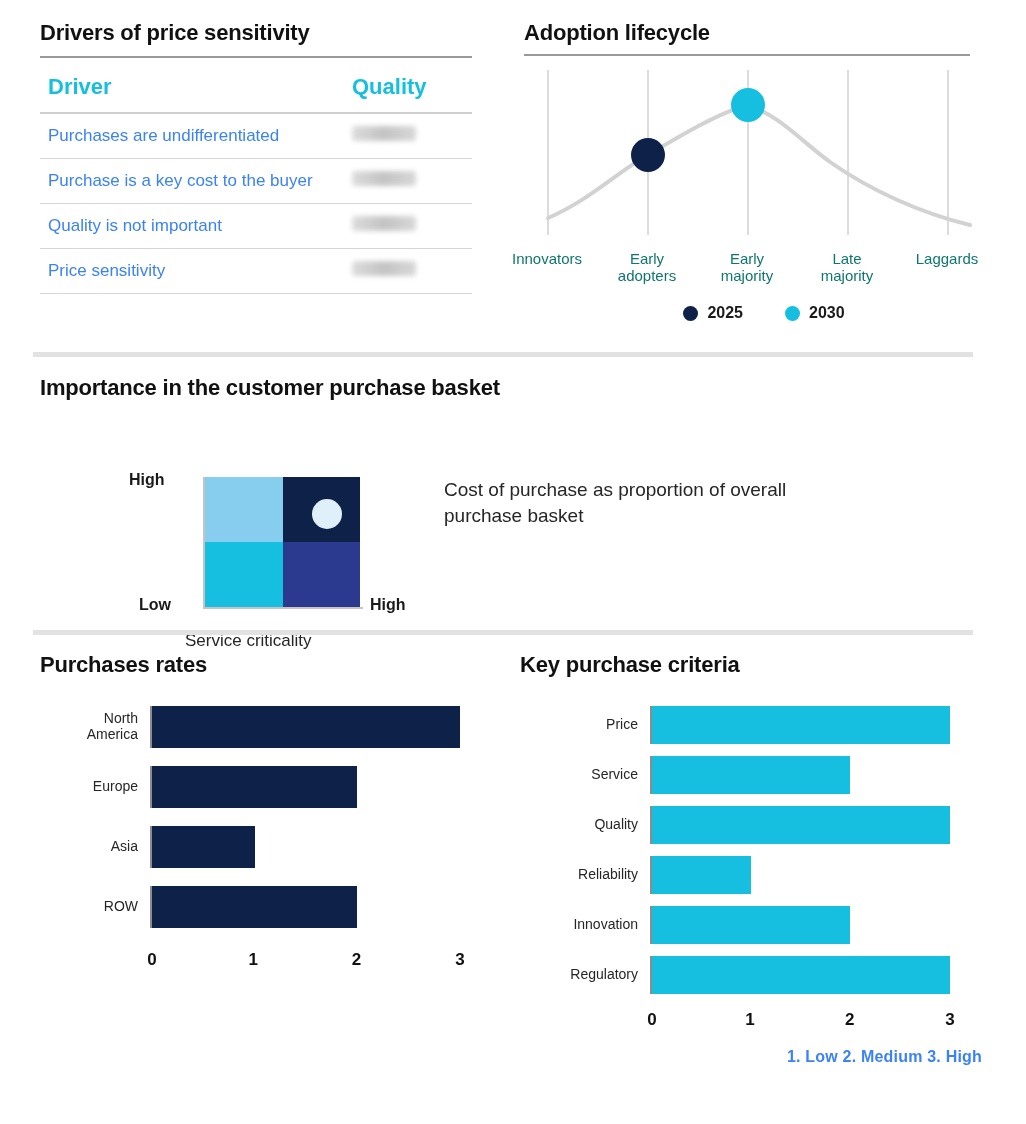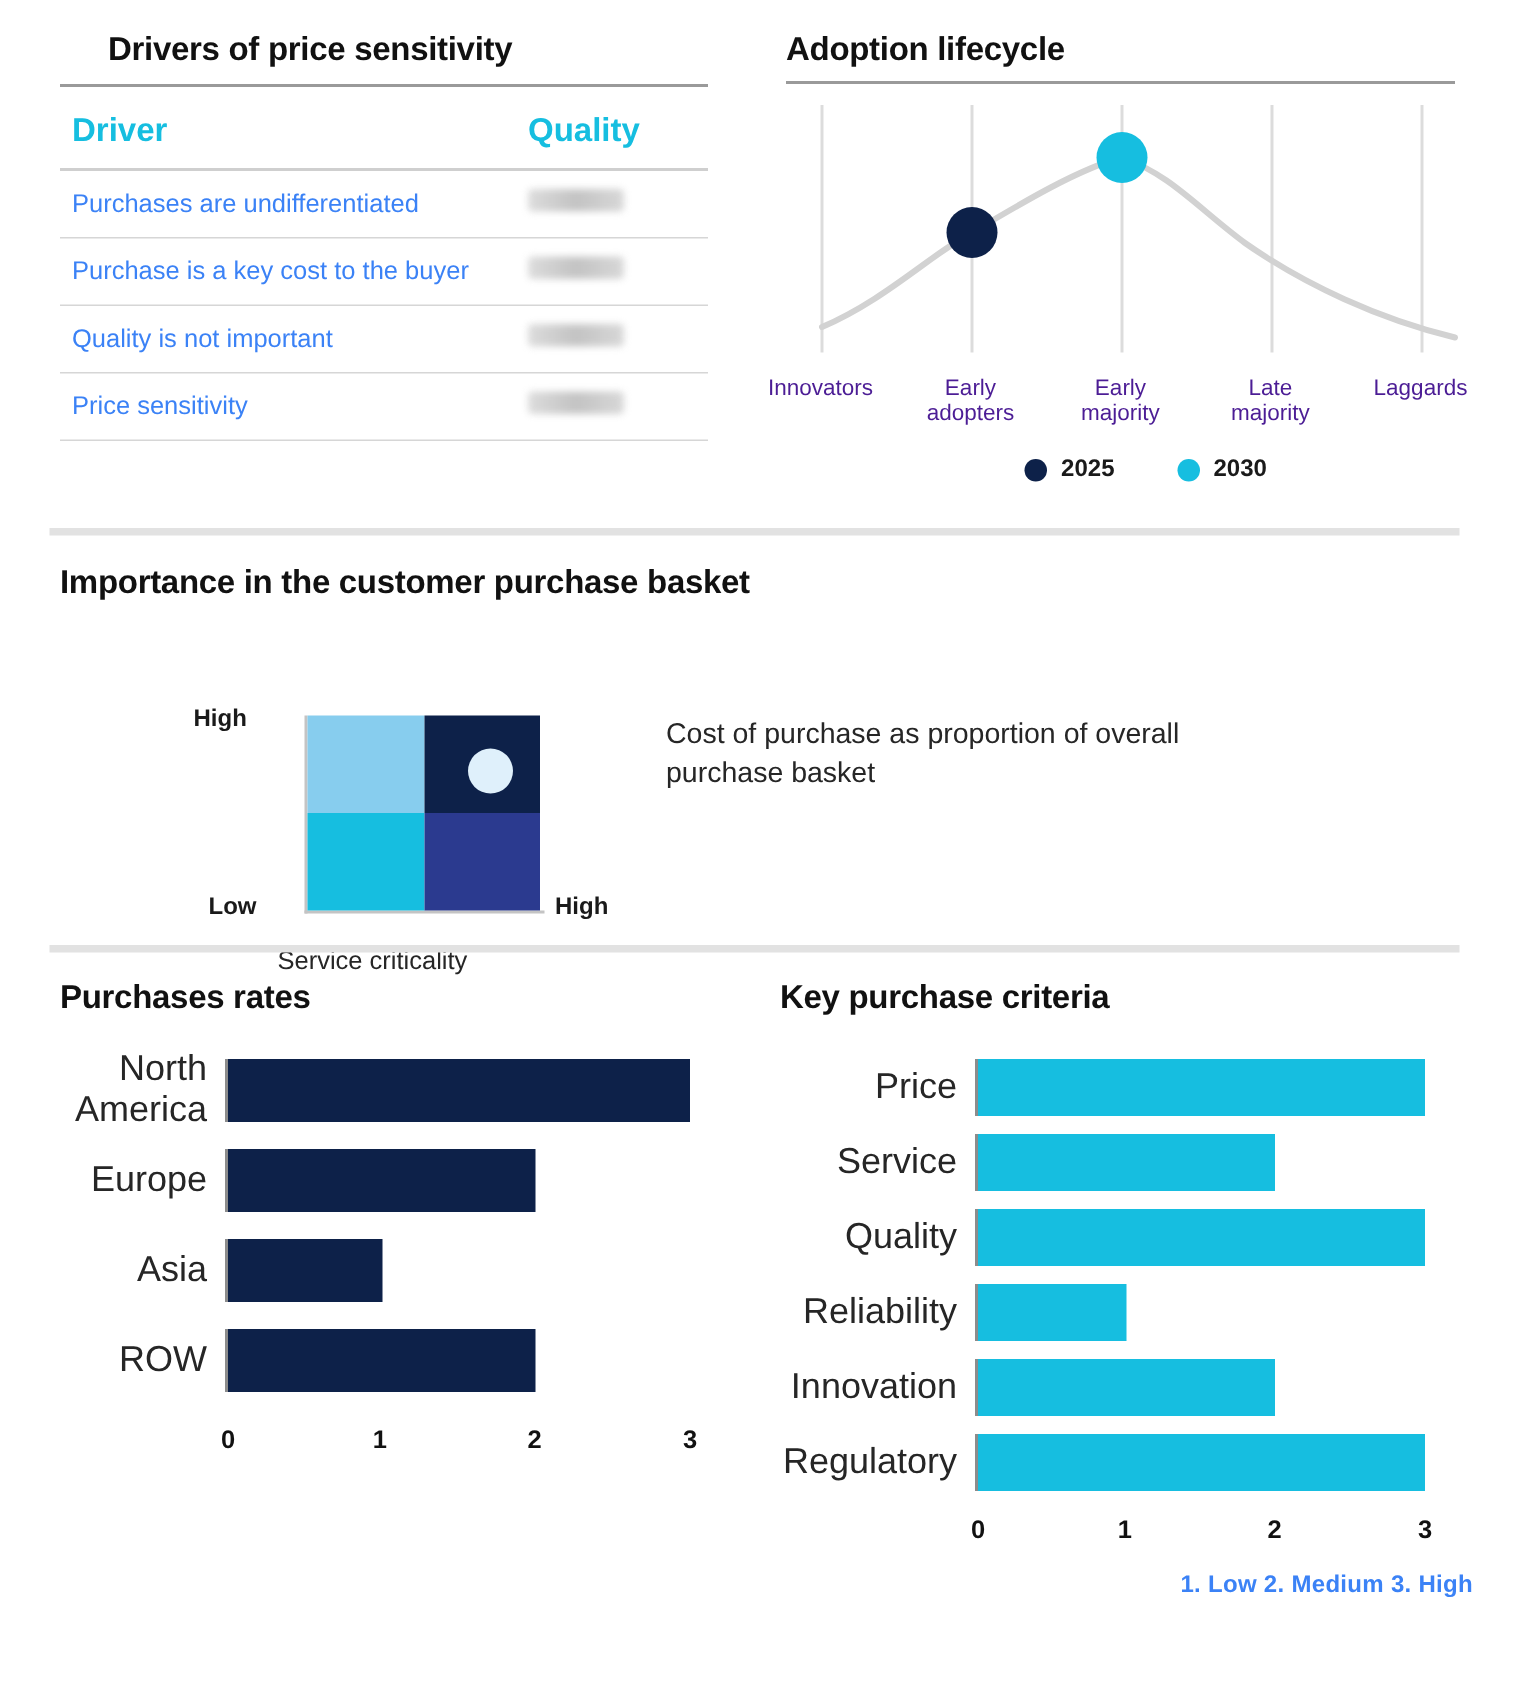--- a/index.html
+++ b/index.html
@@ -30,21 +30,21 @@
     left: 0; top: 0;
     width: 1026px;
     height: 350px;
   }
 
   #drivers-panel {
     position: absolute;
     left: 40px; top: 20px;
     width: 440px;
   }
-  #drivers-title { margin-bottom: 10px; margin-left: 32px; }
+  #drivers-title { margin-bottom: 10px; }
   #drivers-rule {
     width: 432px;
     height: 2px;
     background: #9a9a9a;
     margin-top: 8px;
   }
   #drivers-table {
     margin-top: 16px;
     width: 432px;
     border-collapse: collapse;
@@ -104,21 +104,21 @@
   }
   #lifecycle-labels {
     position: relative;
     width: 470px;
     height: 46px;
     margin-left: 0;
   }
   .lc-label {
     position: absolute;
     font-size: 15px;
-    color: #4c1d95;
+    color: #0f766e;
     text-align: center;
     line-height: 1.15;
     width: 110px;
   }
   #lifecycle-legend {
     margin-top: 8px;
     margin-left: 10px;
     display: flex;
     align-items: center;
     gap: 42px;
@@ -217,21 +217,21 @@
     position: relative;
     margin-top: 28px;
   }
   .bar-row {
     display: flex;
     align-items: center;
     height: 42px;
     margin-bottom: 18px;
   }
   .bar-label {
-    font-size: 24px;
+    font-size: 14px;
     color: #262626;
     text-align: right;
     padding-right: 12px;
     line-height: 1.12;
   }
   .bar-track {
     position: relative;
     height: 42px;
     border-left: 2px solid #8c8c8c;
   }

